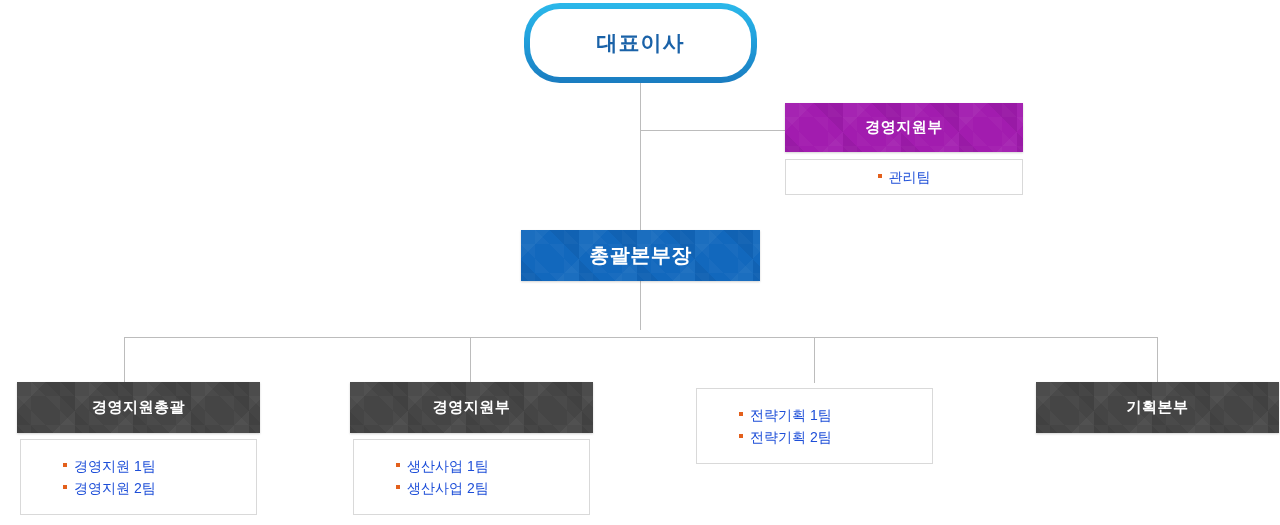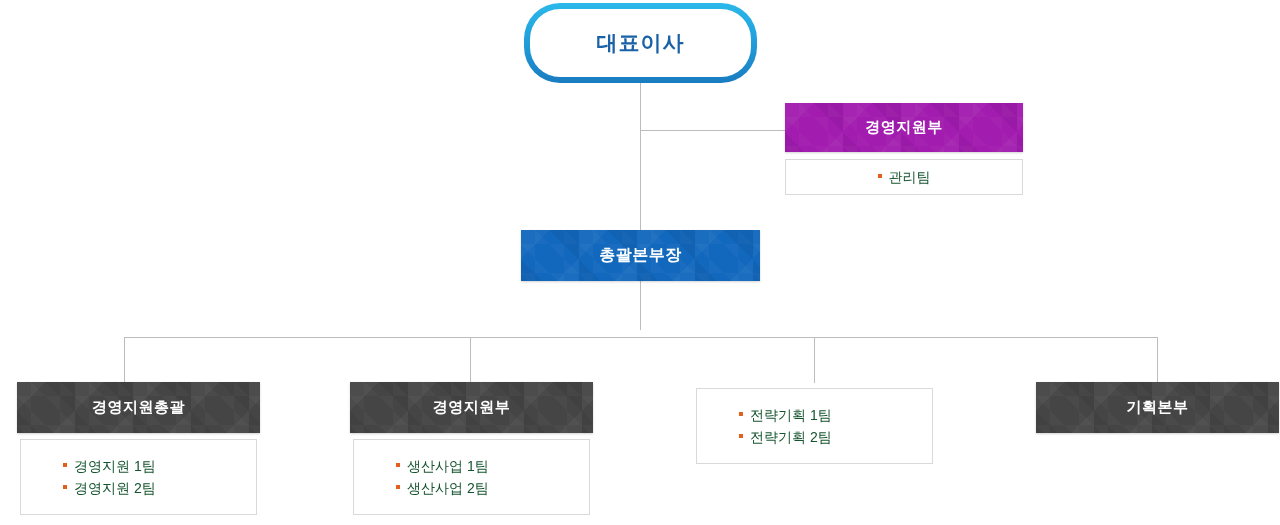--- a/index.html
+++ b/index.html
@@ -93,40 +93,40 @@
     border: 1px solid #d9d9d9;
     display: flex;
     flex-direction: column;
     align-items: center;
     justify-content: center;
   }
   .team {
     display: flex;
     align-items: center;
     font-size: 14px;
-    color: #14532d;
+    color: #1d4ed8;
     line-height: 22px;
   }
   .bullet {
     width: 4px;
     height: 4px;
     background: #e3601c;
     margin-right: 7px;
     flex: none;
     position: relative;
     top: -1px;
   }
 
   
   #unit-mgmt-support { left: 785px; top: 103px; width: 238px; }
   #unit-mgmt-support .unit-header { height: 49px; }
   #unit-mgmt-support .unit-body { margin-top: 7px; height: 36px; }
 
   #unit-gm { left: 521px; top: 230px; width: 239px; }
-  #unit-gm .unit-header { height: 51px; font-size: 16px; }
+  #unit-gm .unit-header { height: 51px; font-size: 20px; }
 
   .bottom-unit { top: 382px; width: 243px; }
   .bottom-unit .unit-header { height: 51px; }
   .bottom-unit .unit-body {
     margin: 6px 3px 0 3px;
     height: 76px;
     align-items: flex-start;
     padding-left: 42px;
     justify-content: center;
   }

